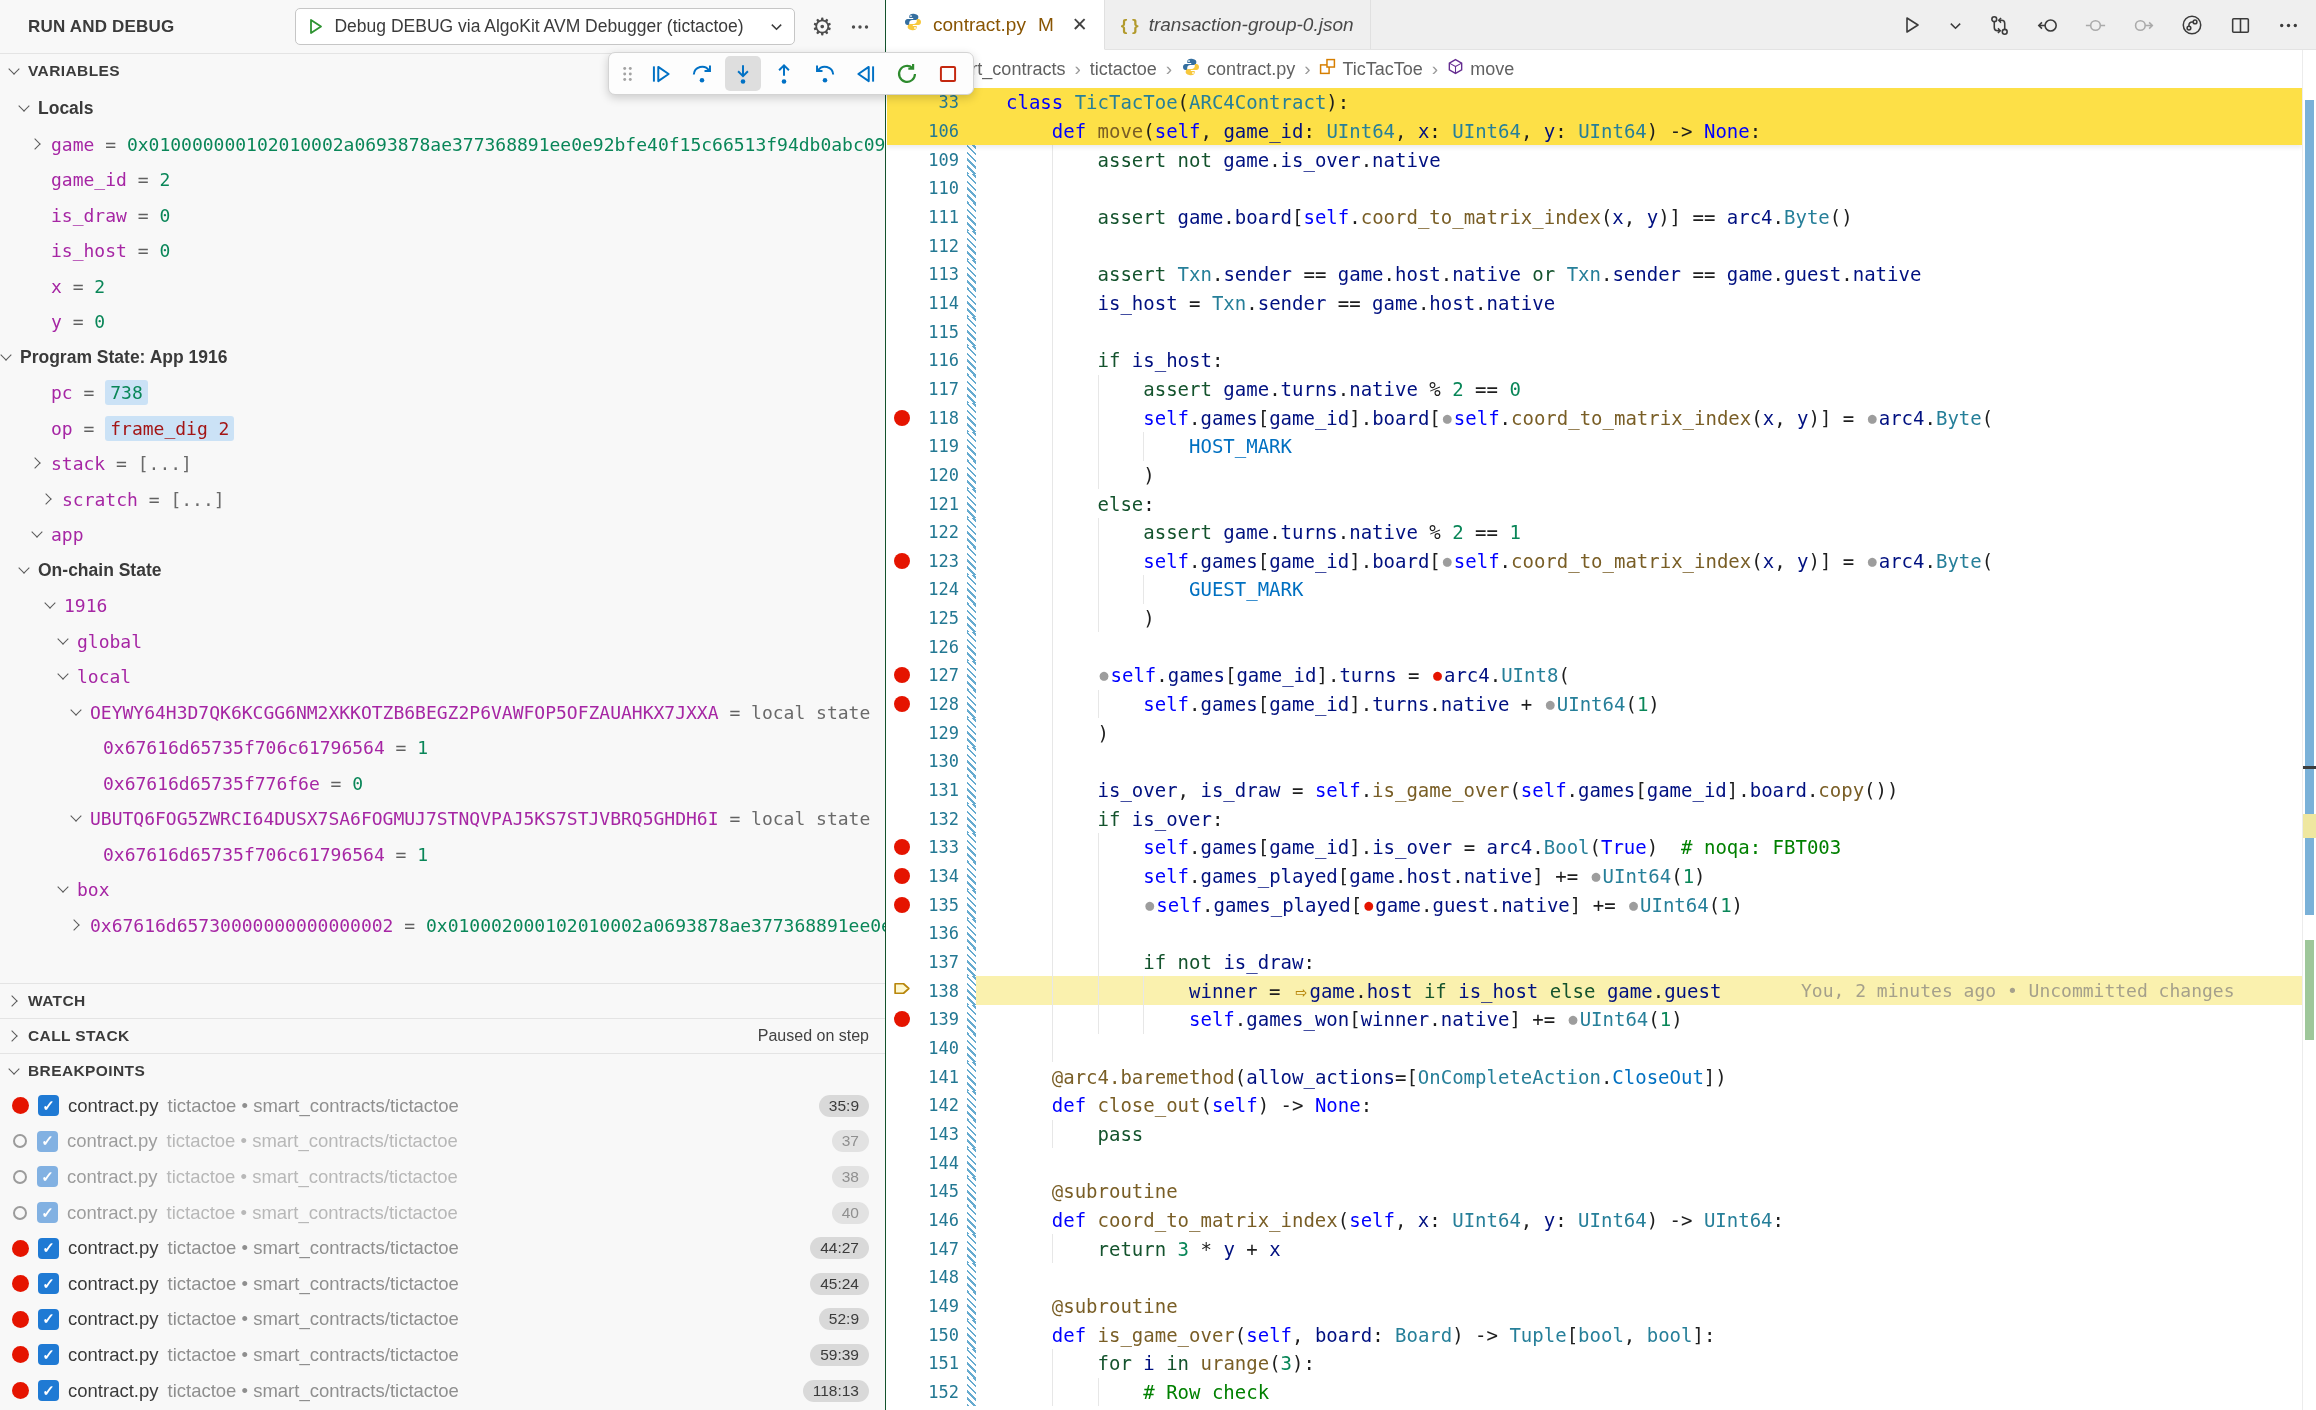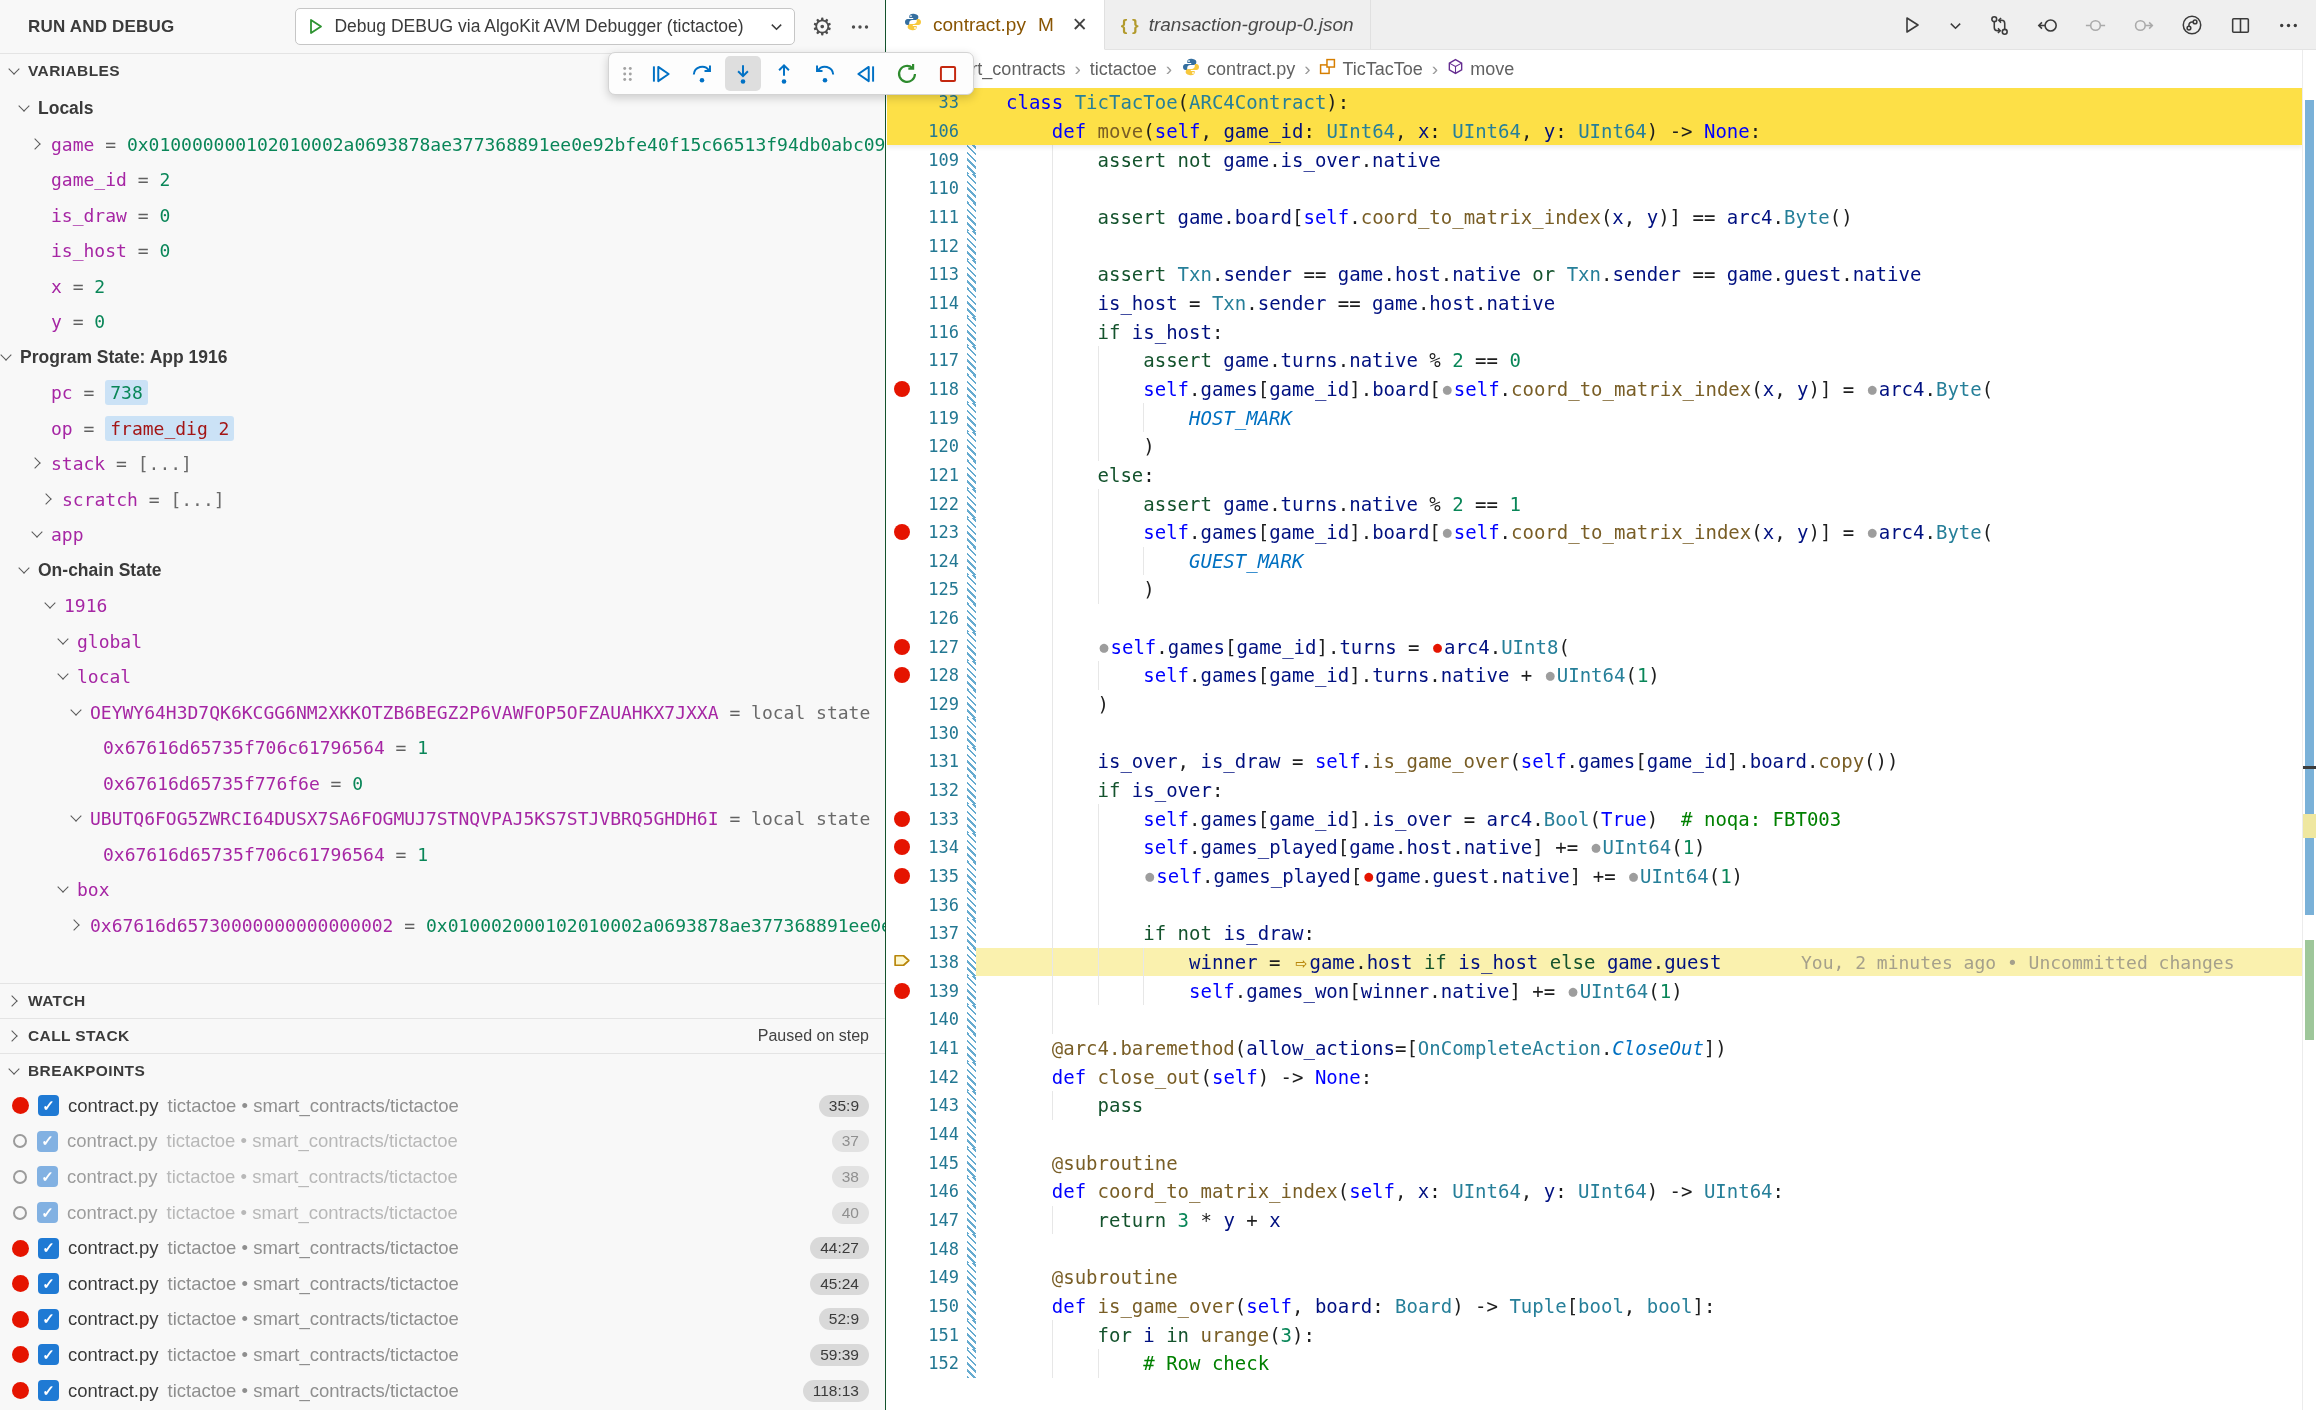--- a/index.html
+++ b/index.html
@@ -84,21 +84,21 @@
   .hatch.offh { background:none; }
   .ltext { flex:1; height:100%; display:flex; align-items:center; padding-left:30px; position:relative;
     font-family:"DejaVu Sans Mono",monospace; font-size:19px; white-space:pre; }
   .line.cur .ltext { background:#faf1ae; }
   .guide { position:absolute; top:0; bottom:0; width:1px; background:#e7e7e7; }
   .blame { position:absolute; left:825px; color:#a5a08b; font-size:18px; }
   .sticky { position:relative; z-index:2; background:#fde047; box-shadow:0 3px 4px rgba(0,0,0,.07); }
 
   .tk-k { color:#14532d; } .tk-d { color:#0000FF; } .tk-t { color:#267F99; }
   .tk-f { color:#795E26; } .tk-v { color:#001080; } .tk-n { color:#098658; }
-  .tk-c { color:#008000; } .tk-C { color:#0070C1;font-style:italic; } .tk-o { color:#1e1e1e; }
+  .tk-c { color:#008000; } .tk-C { color:#0070C1; } .tk-o { color:#1e1e1e; }
   .tk-gd { color:#9d9d9d; font-size:15px; padding:0 2px; }
   .tk-rd { color:#e51400; font-size:15px; padding:0 2px; }
   .tk-ip { color:#b8860b; font-weight:700; padding:0 3px; }
 
   
   .ruler { position:absolute; right:0; top:50px; bottom:0; width:14px; background:#fff; border-left:1px solid #ececec; }
   .r-blue { position:absolute; left:2px; width:9px; top:50px; height:815px; background:#7ab1d8; }
   .r-dark { position:absolute; left:0; right:0; top:716px; height:3px; background:#3c3c3c; }
   .r-yel  { position:absolute; left:0; right:0; top:764px; height:24px; background:#efe7a0; }
   .r-grn  { position:absolute; left:2px; width:9px; top:890px; height:100px; background:#9ec79a; }
@@ -420,20 +420,26 @@
             <div class="ltext"><span class="guide" style="left: 75.75px;"></span><span class="tk-o">        </span><span class="tk-k">assert </span><span class="tk-t">Txn</span><span class="tk-o">.</span><span class="tk-v">sender</span><span class="tk-o"> == </span><span class="tk-v">game</span><span class="tk-o">.</span><span class="tk-v">host</span><span class="tk-o">.</span><span class="tk-v">native</span><span class="tk-k"> or </span><span class="tk-t">Txn</span><span class="tk-o">.</span><span class="tk-v">sender</span><span class="tk-o"> == </span><span class="tk-v">game</span><span class="tk-o">.</span><span class="tk-v">guest</span><span class="tk-o">.</span><span class="tk-v">native</span></div>
           </div>
           <div class="line">
             <div class="gico"></div>
             <div class="lnum">114</div>
             <div class="hatch"></div>
             <div class="ltext"><span class="guide" style="left: 75.75px;"></span><span class="tk-o">        </span><span class="tk-v">is_host</span><span class="tk-o"> = </span><span class="tk-t">Txn</span><span class="tk-o">.</span><span class="tk-v">sender</span><span class="tk-o"> == </span><span class="tk-v">game</span><span class="tk-o">.</span><span class="tk-v">host</span><span class="tk-o">.</span><span class="tk-v">native</span></div>
           </div>
           <div class="line">
             <div class="gico"></div>
+            <div class="lnum">115</div>
+            <div class="hatch"></div>
+            <div class="ltext"><span class="guide" style="left: 75.75px;"></span></div>
+          </div>
+          <div class="line">
+            <div class="gico"></div>
             <div class="lnum">116</div>
             <div class="hatch"></div>
             <div class="ltext"><span class="guide" style="left: 75.75px;"></span><span class="tk-o">        </span><span class="tk-k">if </span><span class="tk-v">is_host</span><span class="tk-o">:</span></div>
           </div>
           <div class="line">
             <div class="gico"></div>
             <div class="lnum">117</div>
             <div class="hatch"></div>
             <div class="ltext"><span class="guide" style="left: 75.75px;"></span><span class="guide" style="left: 121.5px;"></span><span class="tk-o">            </span><span class="tk-k">assert </span><span class="tk-v">game</span><span class="tk-o">.</span><span class="tk-v">turns</span><span class="tk-o">.</span><span class="tk-v">native</span><span class="tk-o"> % </span><span class="tk-n">2</span><span class="tk-o"> == </span><span class="tk-n">0</span></div>
           </div>

